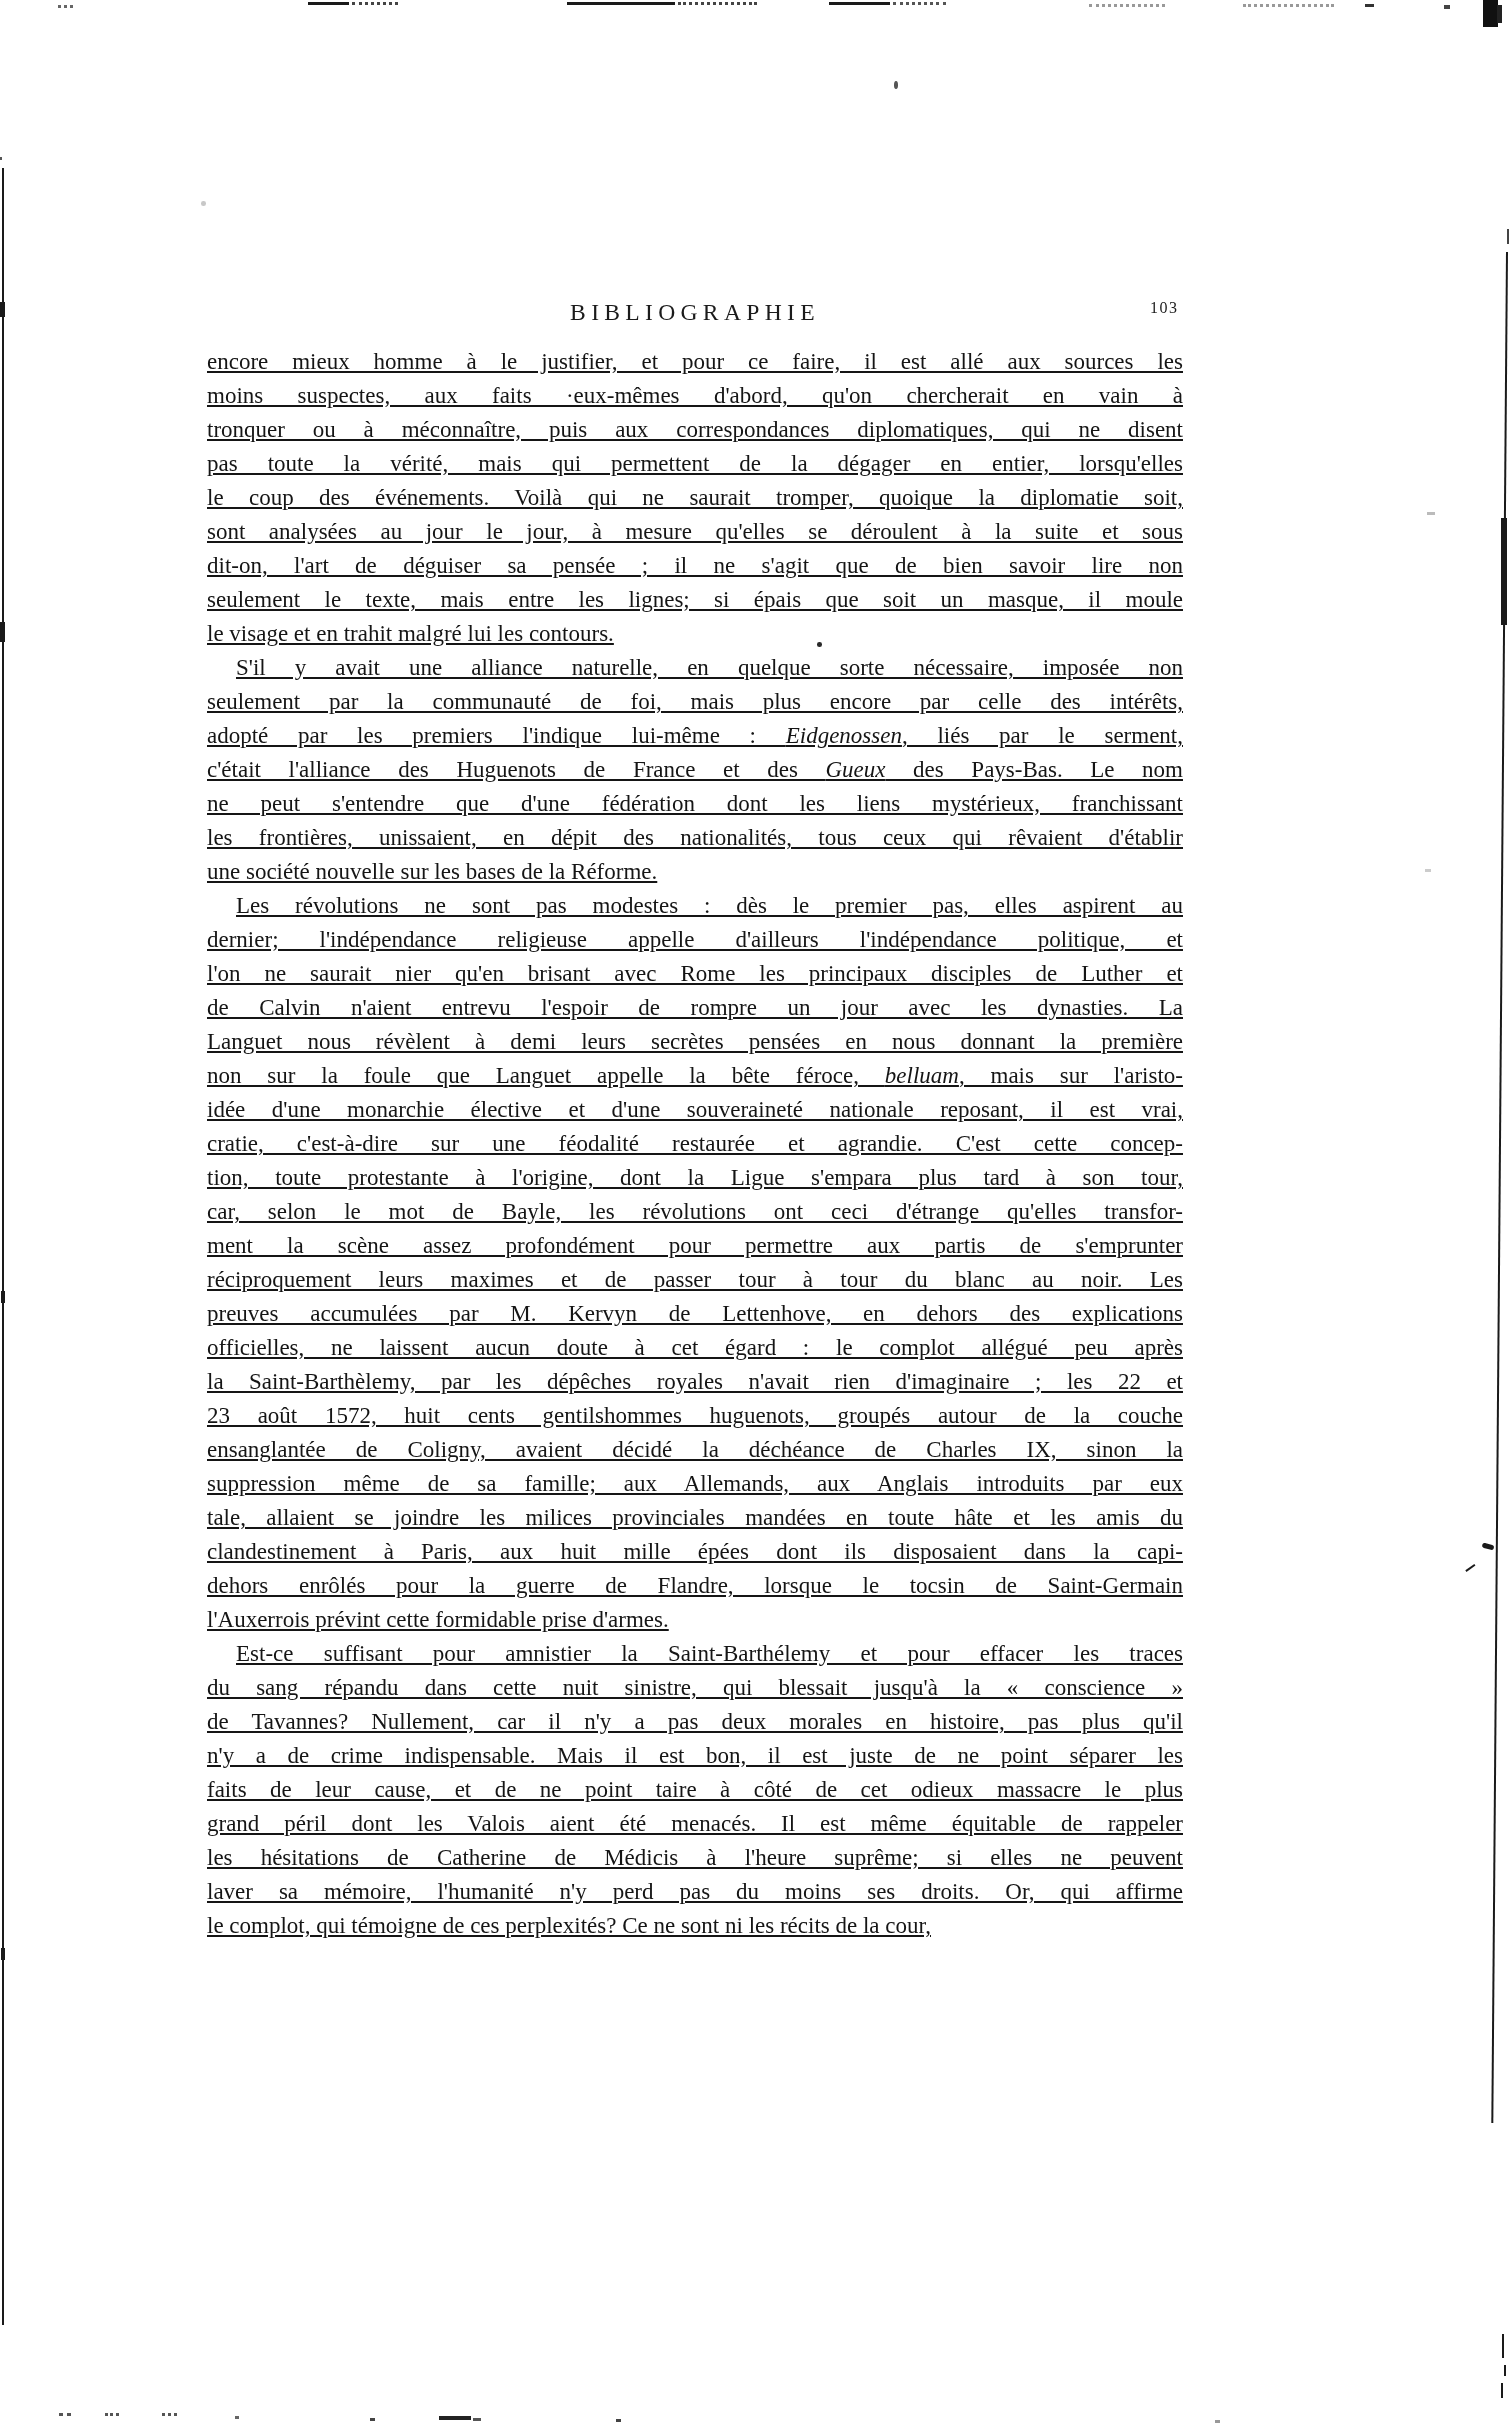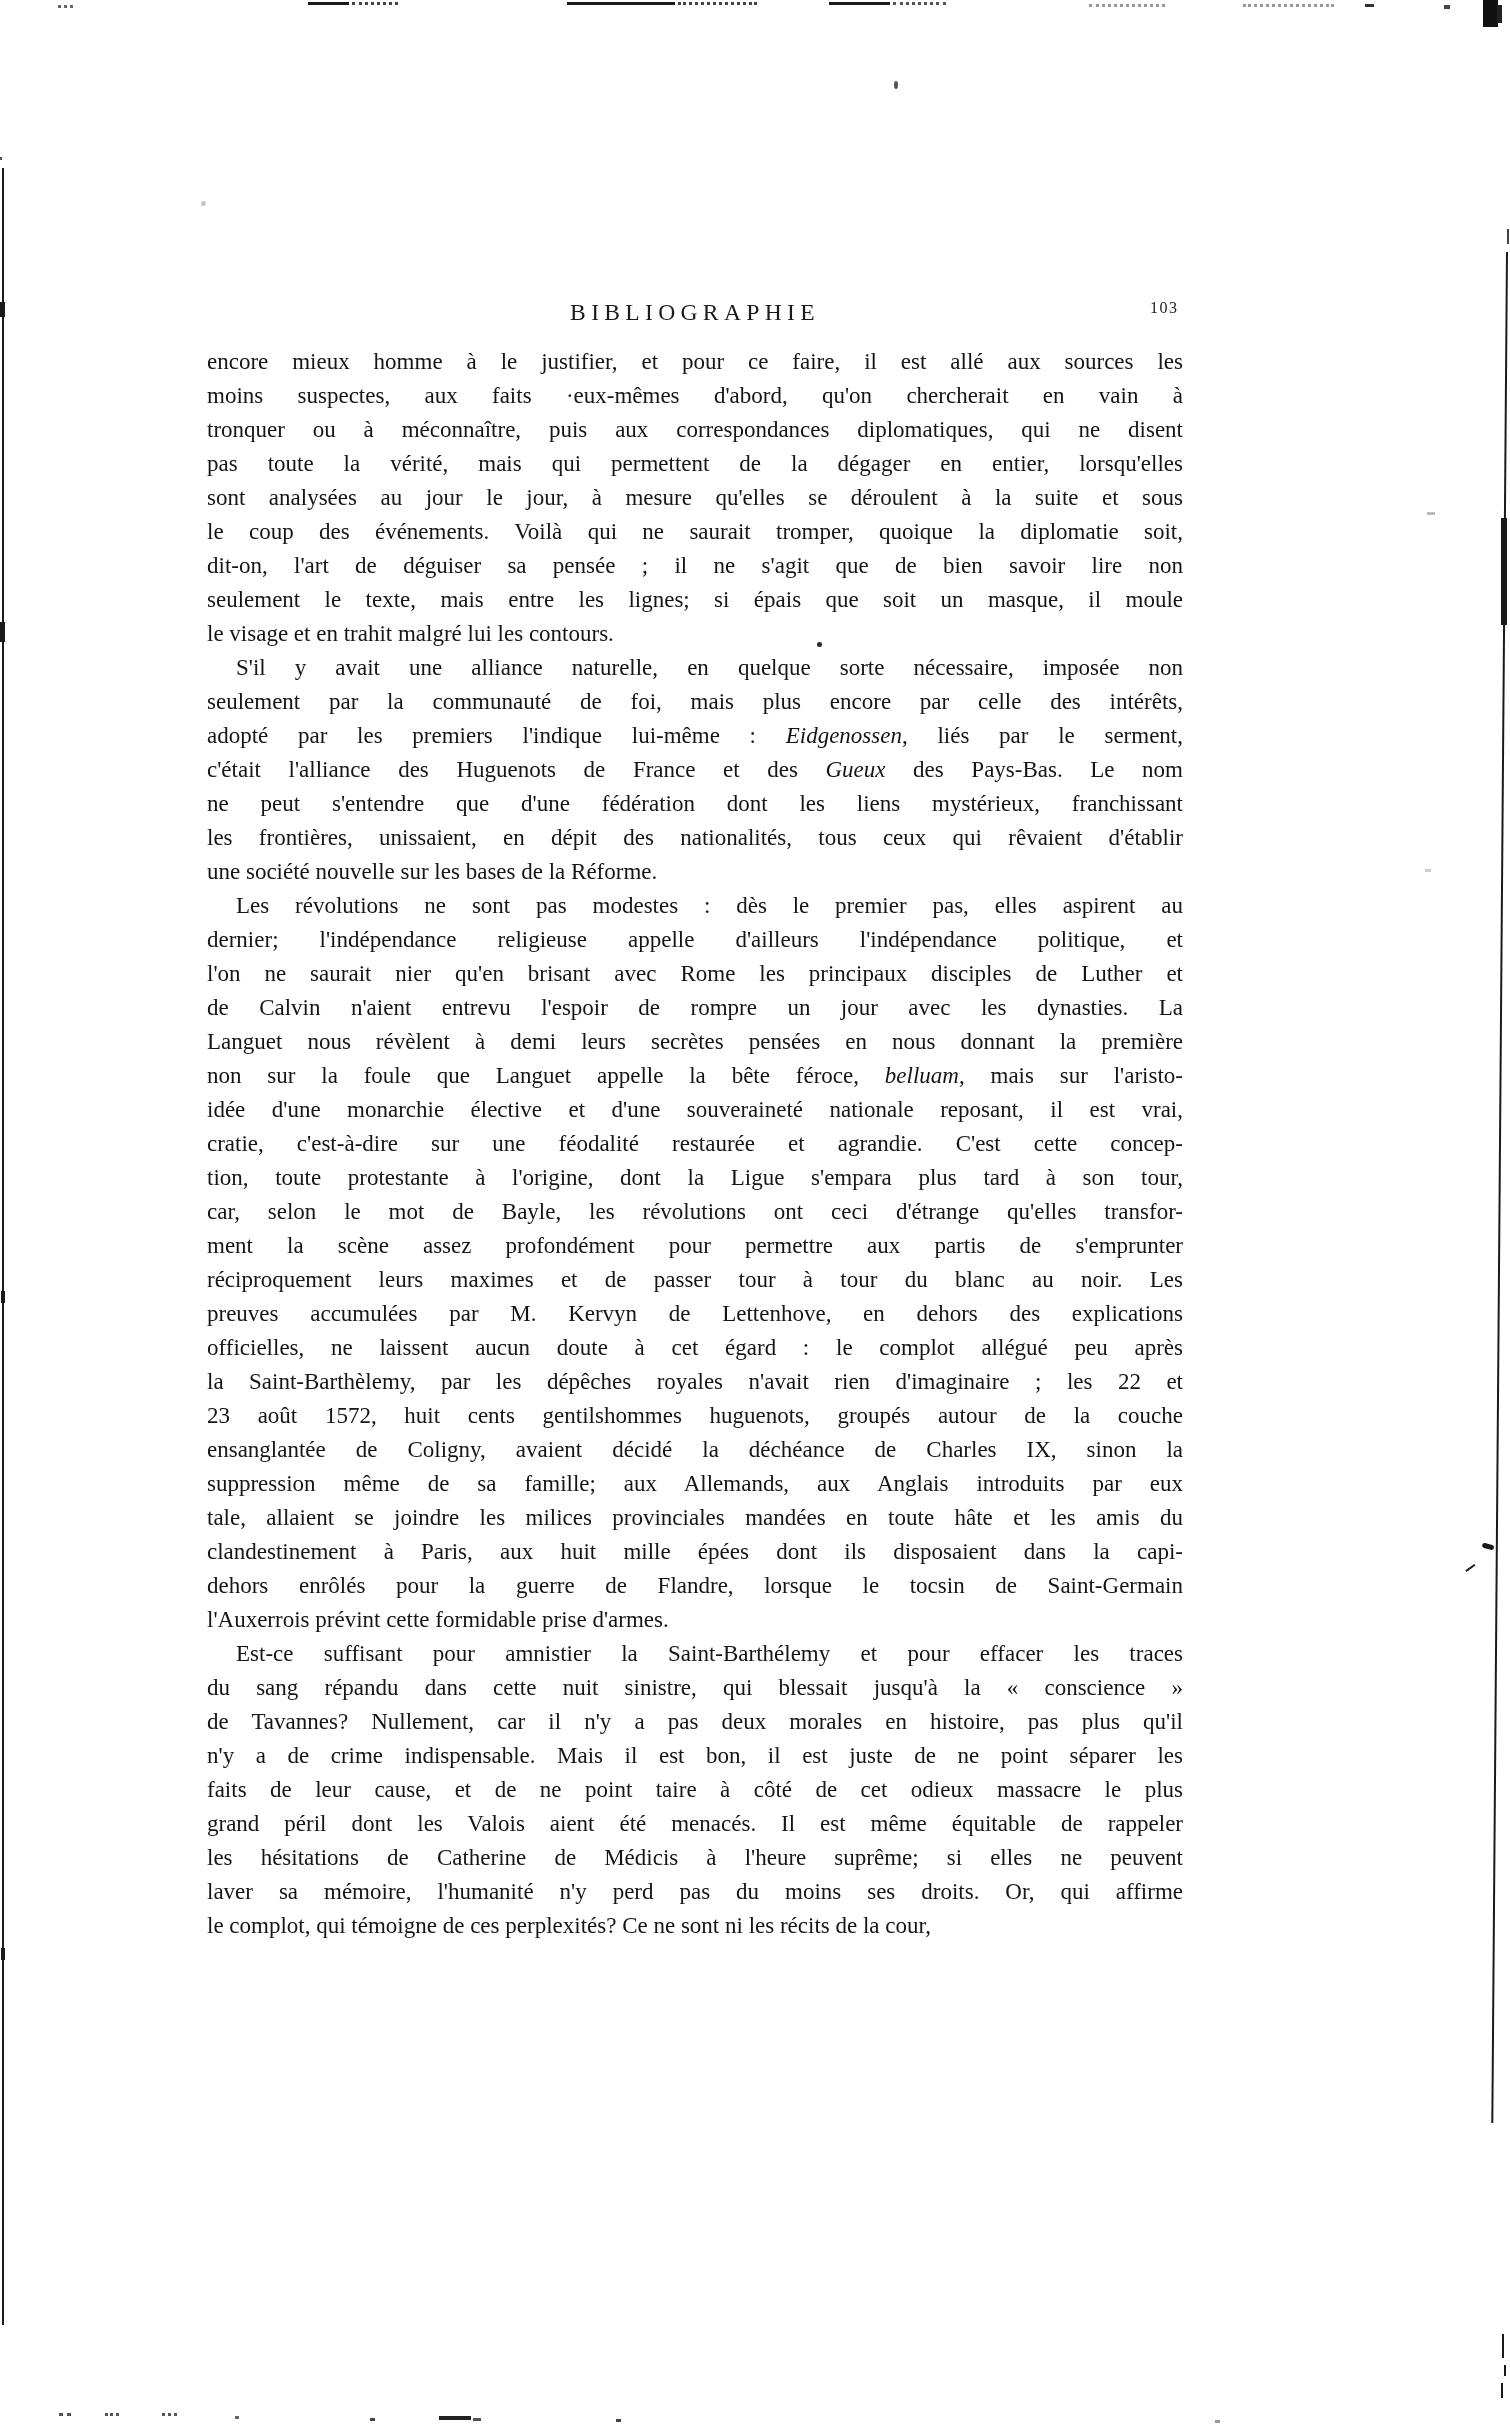--- a/index.html
+++ b/index.html
@@ -16,21 +16,21 @@
   }
   .header-title{
     display:block;text-align:center;
     font-size:23.6px;letter-spacing:5.3px;color:#1b1b1b;
   }
   .page-number{
     position:absolute;right:4.6px;top:0;
     font-size:16px;letter-spacing:1.5px;color:#1b1b1b;
   }
   .text-block{
-    position:absolute;left:207px;top:345px;width:976px;
+    position:absolute;left:207px;top:345px;width:976px;text-decoration:underline;
   }
   .line{
     font-size:23px;
     line-height:34px;
     height:34px;
     text-align:justify;
     text-align-last:justify;
     white-space:normal;
     overflow:hidden;
   }
@@ -50,22 +50,22 @@
 <div class="page-header">
   <span class="header-title">BIBLIOGRAPHIE</span>
   <span class="page-number">103</span>
 </div>
 
 <div class="text-block">
     <div class="line"><span>encore mieux homme à le justifier, et pour ce faire, il est allé aux sources les</span></div>
     <div class="line"><span>moins suspectes, aux faits ·eux-mêmes d'abord, qu'on chercherait en vain à</span></div>
     <div class="line"><span>tronquer ou à méconnaître, puis aux correspondances diplomatiques, qui ne disent</span></div>
     <div class="line"><span>pas toute la vérité, mais qui permettent de la dégager en entier, lorsqu'elles</span></div>
+    <div class="line"><span>le coup des événements. Voilà qui ne saurait tromper, quoique la diplomatie soit,</span></div>
     <div class="line"><span>sont analysées au jour le jour, à mesure qu'elles se déroulent à la suite et sous</span></div>
-    <div class="line"><span>le coup des événements. Voilà qui ne saurait tromper, quoique la diplomatie soit,</span></div>
     <div class="line"><span>dit-on, l'art de déguiser sa pensée ; il ne s'agit que de bien savoir lire non</span></div>
     <div class="line"><span>seulement le texte, mais entre les lignes; si épais que soit un masque, il moule</span></div>
     <div class="line last"><span>le visage et en trahit malgré lui les contours.</span></div>
     <div class="line indent"><span>S'il y avait une alliance naturelle, en quelque sorte nécessaire, imposée non</span></div>
     <div class="line"><span>seulement par la communauté de foi, mais plus encore par celle des intérêts,</span></div>
     <div class="line"><span>adopté par les premiers l'indique lui-même : </span><i>Eidgenossen</i><span>, liés par le serment,</span></div>
     <div class="line"><span>c'était l'alliance des Huguenots de France et des </span><i>Gueux</i><span> des Pays-Bas. Le nom</span></div>
     <div class="line"><span>ne peut s'entendre que d'une fédération dont les liens mystérieux, franchissant</span></div>
     <div class="line"><span>les frontières, unissaient, en dépit des nationalités, tous ceux qui rêvaient d'établir</span></div>
     <div class="line last"><span>une société nouvelle sur les bases de la Réforme.</span></div>

